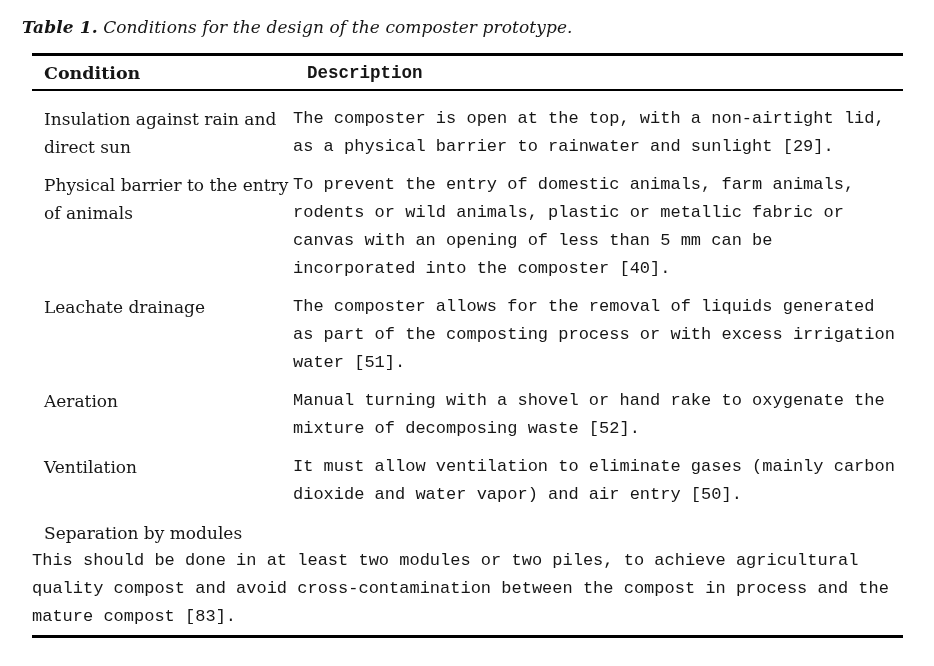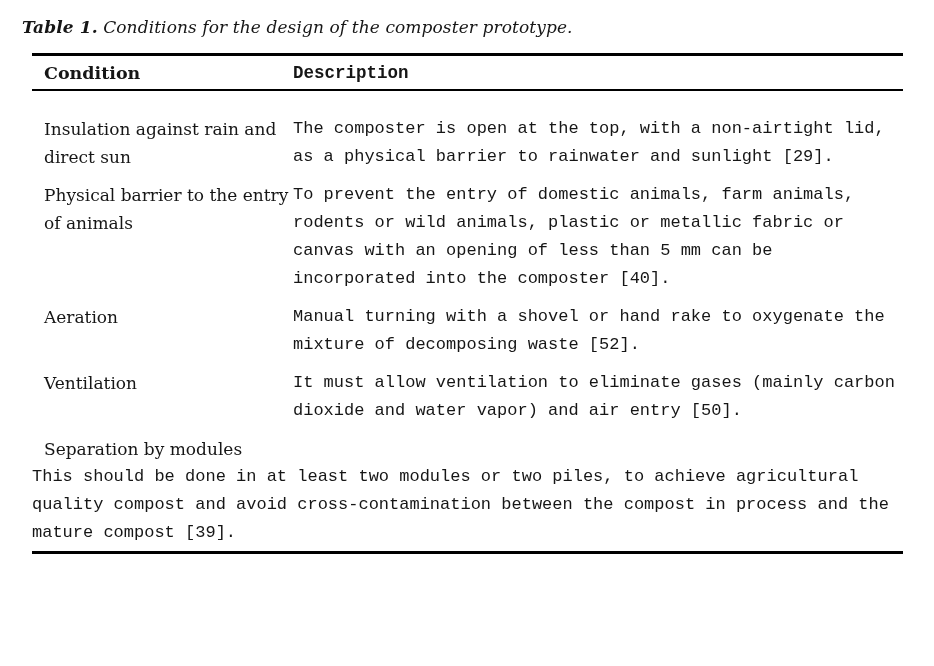--- a/index.html
+++ b/index.html
@@ -31,34 +31,35 @@
     border-bottom: 3px solid #000000;
     box-sizing: border-box;
   }
   .header-row {
     display: flex;
     border-bottom: 2px solid #000000;
     padding: 6px 0 5px 0;
     font-weight: bold;
     font-size: 17.5px;
     line-height: 22px;
+    gap: 14px;
   }
   .col-cond {
     width: 249px;
     padding-left: 12px;
     flex-shrink: 0;
     box-sizing: content-box;
   }
   .col-desc {
     flex: 1;
     padding-right: 4px;
     font-family: Liberation Mono, monospace;
   }
   .tbody {
-    padding-top: 24px;
+    padding-top: 14px;
     padding-bottom: 2px;
   }
   .row {
     display: flex;
     margin-bottom: 10px;
     font-size: 17px;
     line-height: 28px;
   }
   .row:last-child {
     margin-bottom: 2px;
@@ -80,25 +81,29 @@
   <div class="tbody">
     <div class="row">
       <div class="col-cond">Insulation against rain and direct sun</div>
       <div class="col-desc">The composter is open at the top, with a non-airtight lid, as a physical barrier to rainwater and sunlight [29].</div>
     </div>
     <div class="row">
       <div class="col-cond">Physical barrier to the entry of animals</div>
       <div class="col-desc">To prevent the entry of domestic animals, farm animals, rodents or wild animals, plastic or metallic fabric or canvas with an opening of less than 5 mm can be incorporated into the composter [40].</div>
     </div>
     <div class="row">
+      <div class="col-cond">Leachate drainage</div>
+      <div class="col-desc">The composter allows for the removal of liquids generated as part of the composting process or with excess irrigation water [51].</div>
+    </div>
+    <div class="row">
       <div class="col-cond">Aeration</div>
       <div class="col-desc">Manual turning with a shovel or hand rake to oxygenate the mixture of decomposing waste [52].</div>
     </div>
     <div class="row">
       <div class="col-cond">Ventilation</div>
       <div class="col-desc">It must allow ventilation to eliminate gases (mainly carbon dioxide and water vapor) and air entry [50].</div>
     </div>
     <div class="row">
       <div class="col-cond">Separation by modules</div>
-      <div class="col-desc">This should be done in at least two modules or two piles, to achieve agricultural quality compost and avoid cross-contamination between the compost in process and the mature compost [39].</div>
+      <div class="col-desc">This should be done in at least two modules or two piles, to achieve agricultural quality compost and avoid cross-contamination between the compost in process and the mature compost [83].</div>
     </div>
   </div>
 </div>
 
 </body></html>

